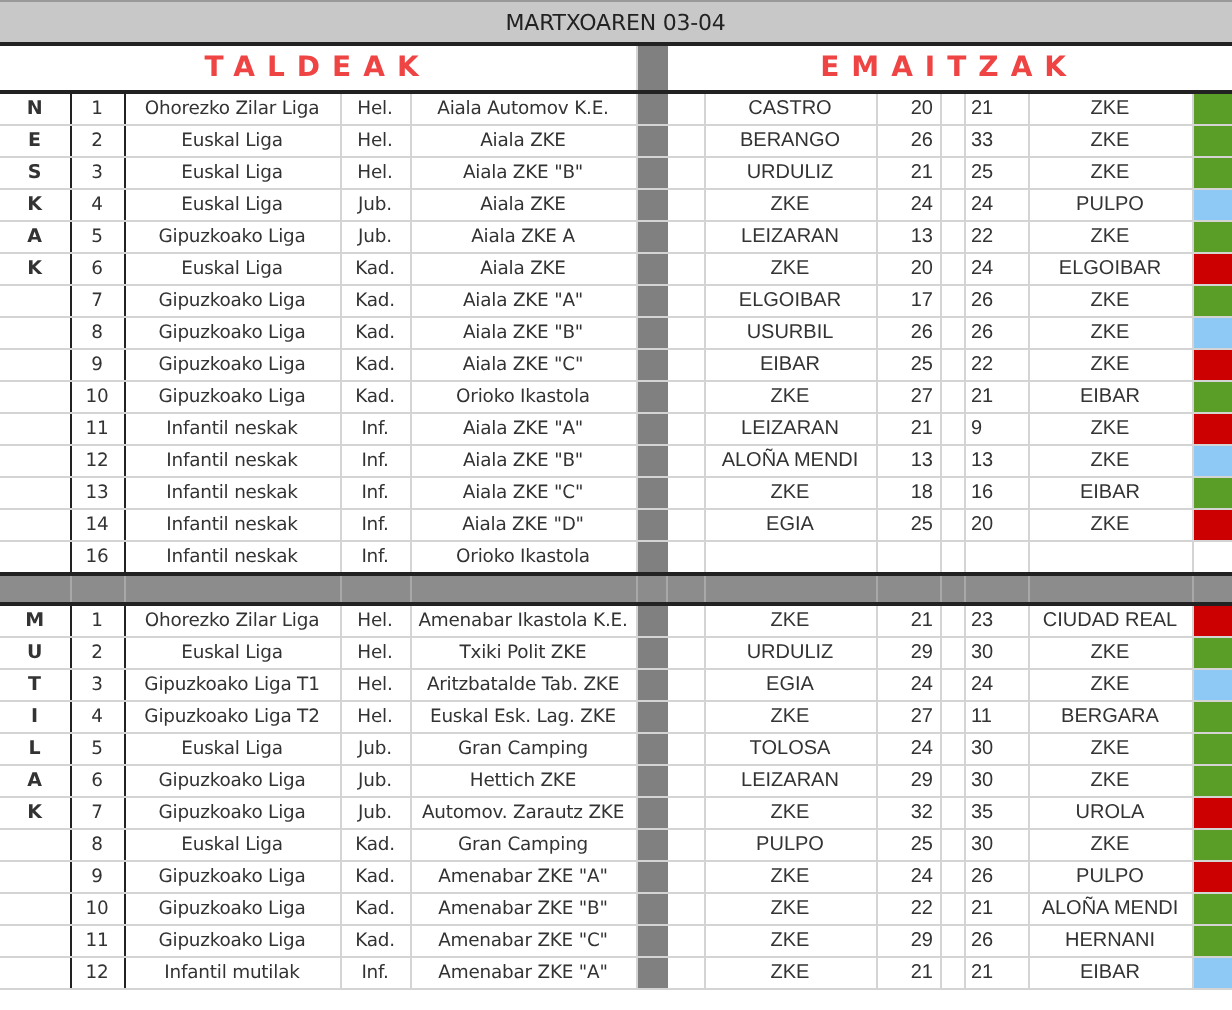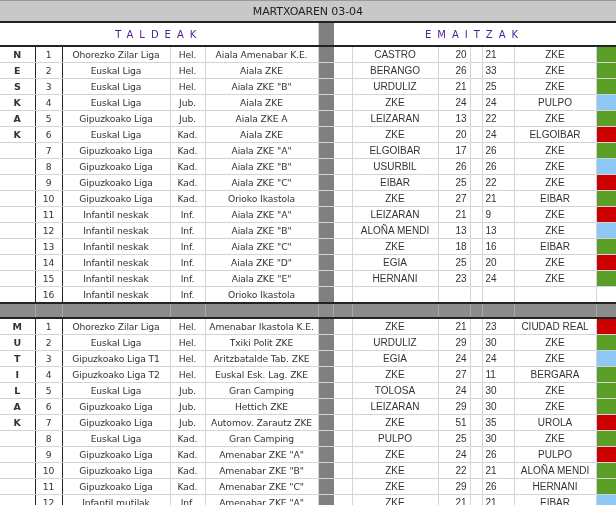--- a/index.html
+++ b/index.html
@@ -4,21 +4,21 @@
 <style>
   html, body { margin: 0; padding: 0; background: #ffffff; }
   body { width: 616px; height: 505px; overflow: hidden; font-family: "Liberation Sans", sans-serif; position: relative; }
   .sheet { position: absolute; left: 0; top: 0; width: 536px; height: 505px; }
   table { border-collapse: collapse; table-layout: fixed; width: 616px; }
   td { padding: 0; height: 15px; font-size: 10px; color: #333; text-align: center; white-space: nowrap; overflow: hidden;
        border-right: 1px solid #d4d4d4; border-bottom: 1px solid #d4d4d4; line-height: 15px; }
   .cal { font-family: "DejaVu Sans", sans-serif; font-size: 9.2px; letter-spacing: -0.1px; }
   .ar { font-family: "Liberation Sans", sans-serif; font-size: 10px; }
   .title-row td { background: #c8c8c8; height: 20px; font-size: 11px; color: #222; border-top: 1px solid #999; border-bottom: 2px solid #222; }
-  .hdr-row td { height: 22px; font-weight: normal; font-size: 10px; letter-spacing: 6px; color: #4c1d95; border-bottom: 2px solid #222; background: #fff; }
+  .hdr-row td { height: 22px; font-weight: bold; font-size: 14px; letter-spacing: 6px; color: #ef4444; border-bottom: 2px solid #222; background: #fff; }
   .sep { background: #808080 !important; border-right: 1px solid #808080; }
   .letter { font-weight: bold; font-family: "DejaVu Sans", sans-serif; font-size: 9.5px; border-right: 1px solid #222; }
   .numc { border-right: 1px solid #222; }
   .s1 { text-align: right; padding-right: 3px; }
   .s2 { text-align: left; padding-left: 3px; }
   .thick-top td { border-top: 1.5px solid #222; }
   .divider td { background: #8c8c8c; height: 13px; border-right: 1px solid #a8a8a8; border-top: 2px solid #222; border-bottom: 2px solid #222; }
   .win { background: #5a9e28; }
   .loss { background: #cc0000; }
   .draw { background: #8ec8f4; }
@@ -51,21 +51,21 @@
       <tr class="hdr-row">
         <td colspan="5" style="font-family:'DejaVu Sans',sans-serif;">TALDEAK</td>
         <td class="sep"></td>
         <td colspan="7" style="font-family:'DejaVu Sans',sans-serif;">EMAITZAK</td>
       </tr>
     <tr class="thick-top">
           <td class="letter cal">N</td>
           <td class="numc cal">1</td>
           <td class="cal">Ohorezko Zilar Liga</td>
           <td class="cal">Hel.</td>
-          <td class="cal">Aiala Amenabar K.E.</td>
+          <td class="cal">Aiala Automov K.E.</td>
           <td class="sep"></td>
           <td></td>
           <td class="ar">CASTRO</td>
           <td class="ar s1">20</td>
           <td class="ar"></td>
           <td class="ar s2">21</td>
           <td class="ar">ZKE</td>
           <td class="win"></td>
         </tr>
         <tr>
@@ -258,35 +258,20 @@
           <td></td>
           <td class="ar">EGIA</td>
           <td class="ar s1">25</td>
           <td class="ar"></td>
           <td class="ar s2">20</td>
           <td class="ar">ZKE</td>
           <td class="loss"></td>
         </tr>
         <tr>
           <td class="letter cal"></td>
-          <td class="numc cal">15</td>
-          <td class="cal">Infantil neskak</td>
-          <td class="cal">Inf.</td>
-          <td class="cal">Aiala ZKE "E"</td>
-          <td class="sep"></td>
-          <td></td>
-          <td class="ar">HERNANI</td>
-          <td class="ar s1">23</td>
-          <td class="ar"></td>
-          <td class="ar s2">24</td>
-          <td class="ar">ZKE</td>
-          <td class="win"></td>
-        </tr>
-        <tr>
-          <td class="letter cal"></td>
           <td class="numc cal">16</td>
           <td class="cal">Infantil neskak</td>
           <td class="cal">Inf.</td>
           <td class="cal">Orioko Ikastola</td>
           <td class="sep"></td>
           <td></td>
           <td class="ar"></td>
           <td class="ar s1"></td>
           <td class="ar"></td>
           <td class="ar s2"></td>
@@ -400,21 +385,21 @@
         </tr>
         <tr>
           <td class="letter cal">K</td>
           <td class="numc cal">7</td>
           <td class="cal">Gipuzkoako Liga</td>
           <td class="cal">Jub.</td>
           <td class="cal">Automov. Zarautz ZKE</td>
           <td class="sep"></td>
           <td></td>
           <td class="ar">ZKE</td>
-          <td class="ar s1">51</td>
+          <td class="ar s1">32</td>
           <td class="ar"></td>
           <td class="ar s2">35</td>
           <td class="ar">UROLA</td>
           <td class="loss"></td>
         </tr>
         <tr class="thick-top">
           <td class="letter cal"></td>
           <td class="numc cal">8</td>
           <td class="cal">Euskal Liga</td>
           <td class="cal">Kad.</td>

